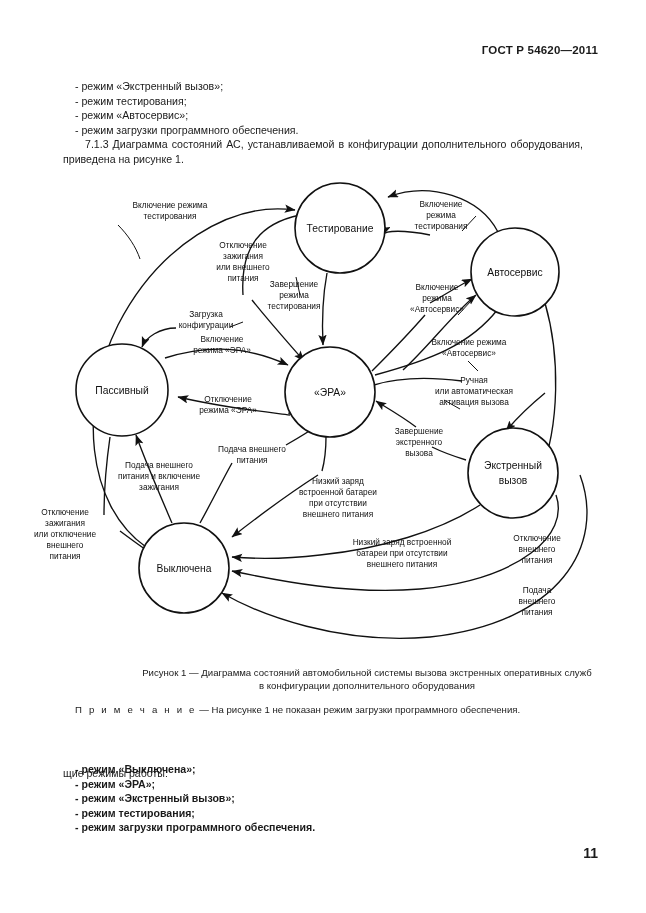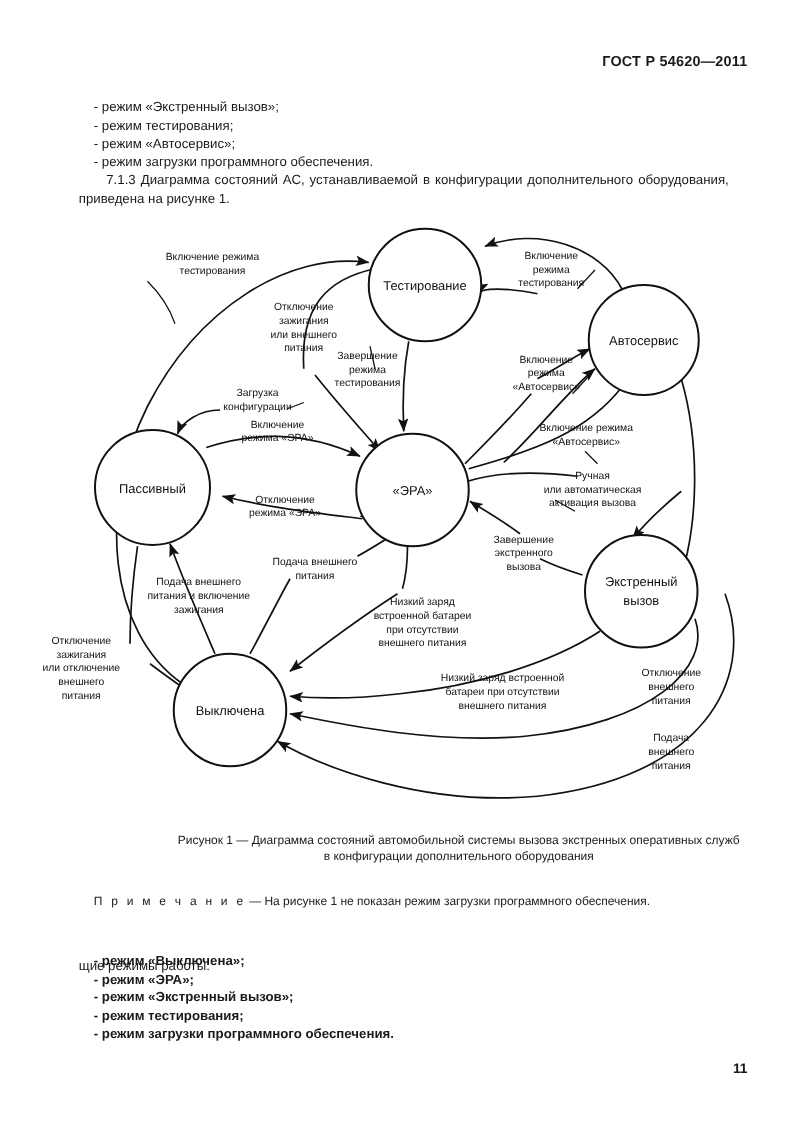--- a/index.html
+++ b/index.html
@@ -74,21 +74,21 @@
     left: 75px;
     font-size: 9.6px;
     line-height: 13px;
     white-space: nowrap;
   }
   .note .sp { letter-spacing: 2.2px; }
   .page-number {
     position: absolute;
     right: 48px;
     bottom: 52px;
-    font-size: 11px;
+    font-size: 14px;
     font-weight: bold;
   }
   .node-label {
     font-family: "Liberation Sans", sans-serif;
     font-size: 10.3px;
     fill: #111;
   }
   .edge-label {
     font-family: "Liberation Sans", sans-serif;
     font-size: 8.3px;
@@ -315,21 +315,21 @@
         </g>
       </g>
     </svg>
   </div>
 
   <div class="caption" style="top:666px;">
     <div>Рисунок 1 — Диаграмма состояний автомобильной системы вызова  экстренных оперативных служб</div>
     <div>в конфигурации дополнительного оборудования</div>
   </div>
 
-  <div class="note" style="top:703px;margin-top:12px;">
+  <div class="note" style="top:703px;">
     <span class="sp">П р и м е ч а н и е</span><span> — На рисунке 1 не показан режим загрузки программного обеспечения.</span>
   </div>
 
   <div class="body-text" style="left:63px; top:766px;">щие режимы работы:</div>
 
   <div class="bullet-list" style="top:762px;font-weight:bold;">
     <div>- режим «Выключена»;</div>
     <div>- режим «ЭРА»;</div>
     <div>- режим «Экстренный вызов»;</div>
     <div>- режим тестирования;</div>

